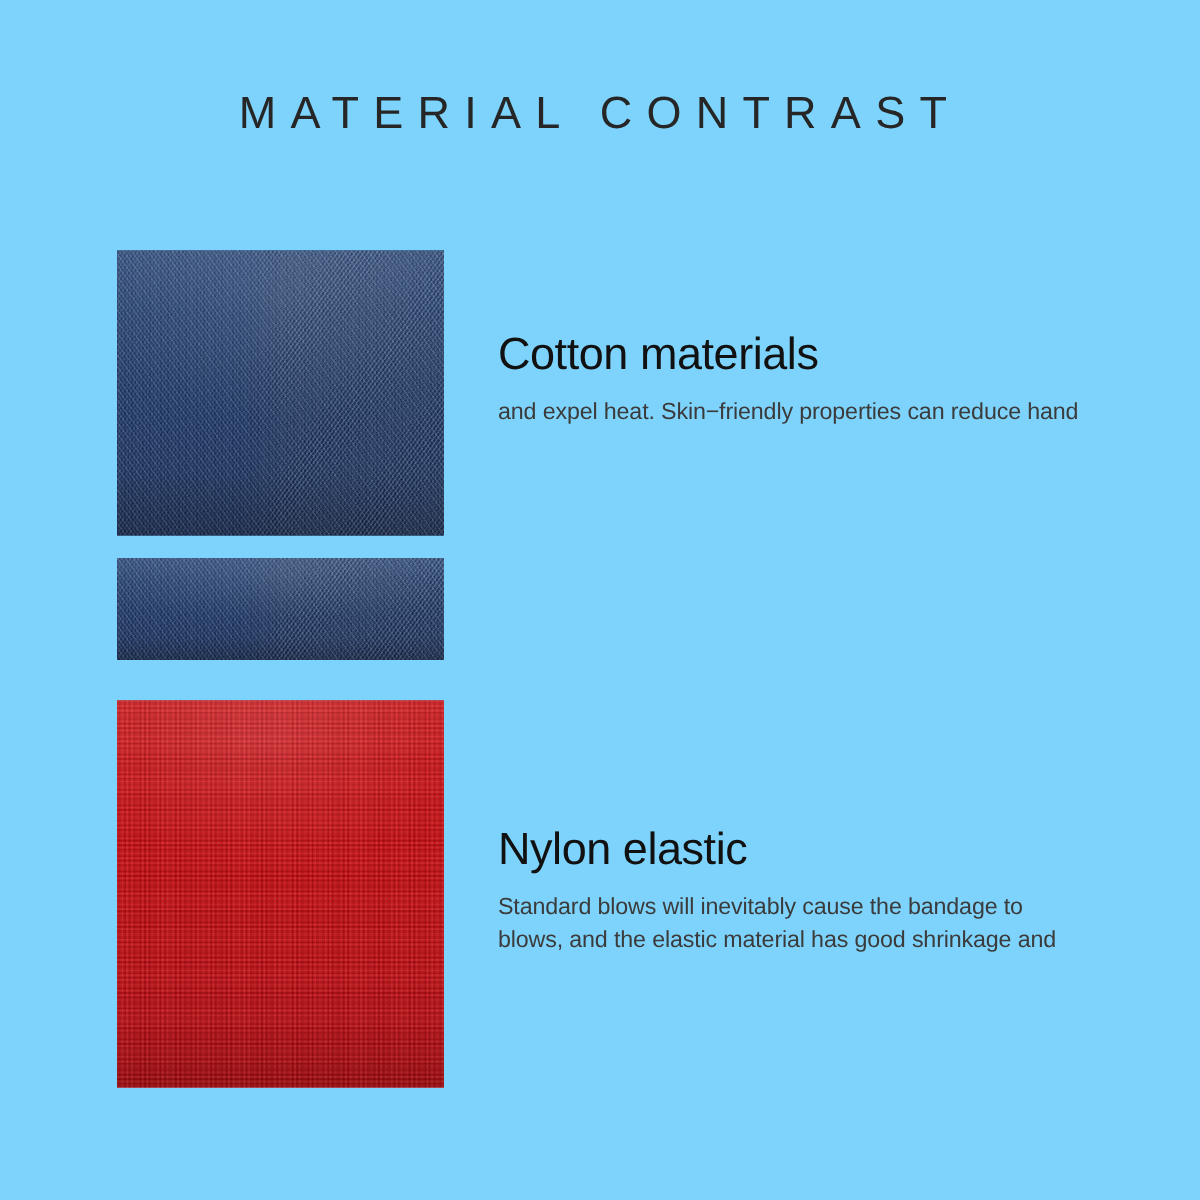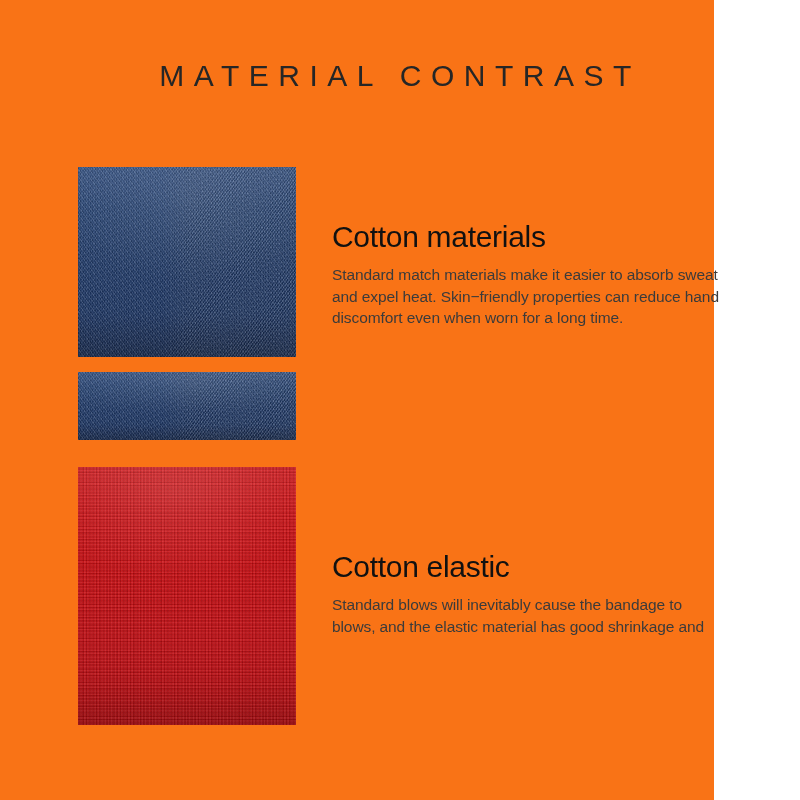--- a/index.html
+++ b/index.html
@@ -13,23 +13,23 @@
     background: #ffffff;
     font-family: "Liberation Sans", sans-serif;
     overflow: hidden;
     position: relative;
     -webkit-font-smoothing: antialiased;
   }
 
   .page {
     position: absolute;
     inset: 0;
-    width: 714px;
+    width: 800px;
     height: 800px;
-    background: #f97316;
+    background: #7dd3fc;
   }
 
   
   .page-title {
     position: absolute;
     left: 0;
     top: 58px;
     width: 800px;
     text-align: center;
     font-family: "Liberation Sans", sans-serif;
@@ -179,25 +179,23 @@
 
   <div class="swatch swatch-blue" style="left:78px; top:167px; width:218px; height:190px;" aria-label="blue cotton fabric swatch"></div>
 
   <div class="swatch swatch-blue" style="left:78px; top:372px; width:218px; height:68px;" aria-label="blue cotton fabric strip"></div>
 
   <div class="swatch swatch-red" style="left:78px; top:467px; width:218px; height:258px;" aria-label="red nylon fabric swatch"></div>
 
   <div class="section-heading" style="left:332px; top:219px;">Cotton materials</div>
 
   <div class="section-body" style="left:332px; top:264px; width:442px;">
-    <p>Standard match materials make it easier to absorb sweat</p>
     <p>and expel heat. Skin−friendly properties can reduce hand</p>
-    <p>discomfort even when worn for a long time.</p>
   </div>
 
-  <div class="section-heading" style="left:332px; top:549px;">Cotton elastic</div>
+  <div class="section-heading" style="left:332px; top:549px;">Nylon elastic</div>
 
   <div class="section-body" style="left:332px; top:594px; width:442px;">
     <p>Standard blows will inevitably cause the bandage to</p>
     <p>blows, and the elastic material has good shrinkage and</p>
   </div>
 
 </div>
 
 </body></html>

